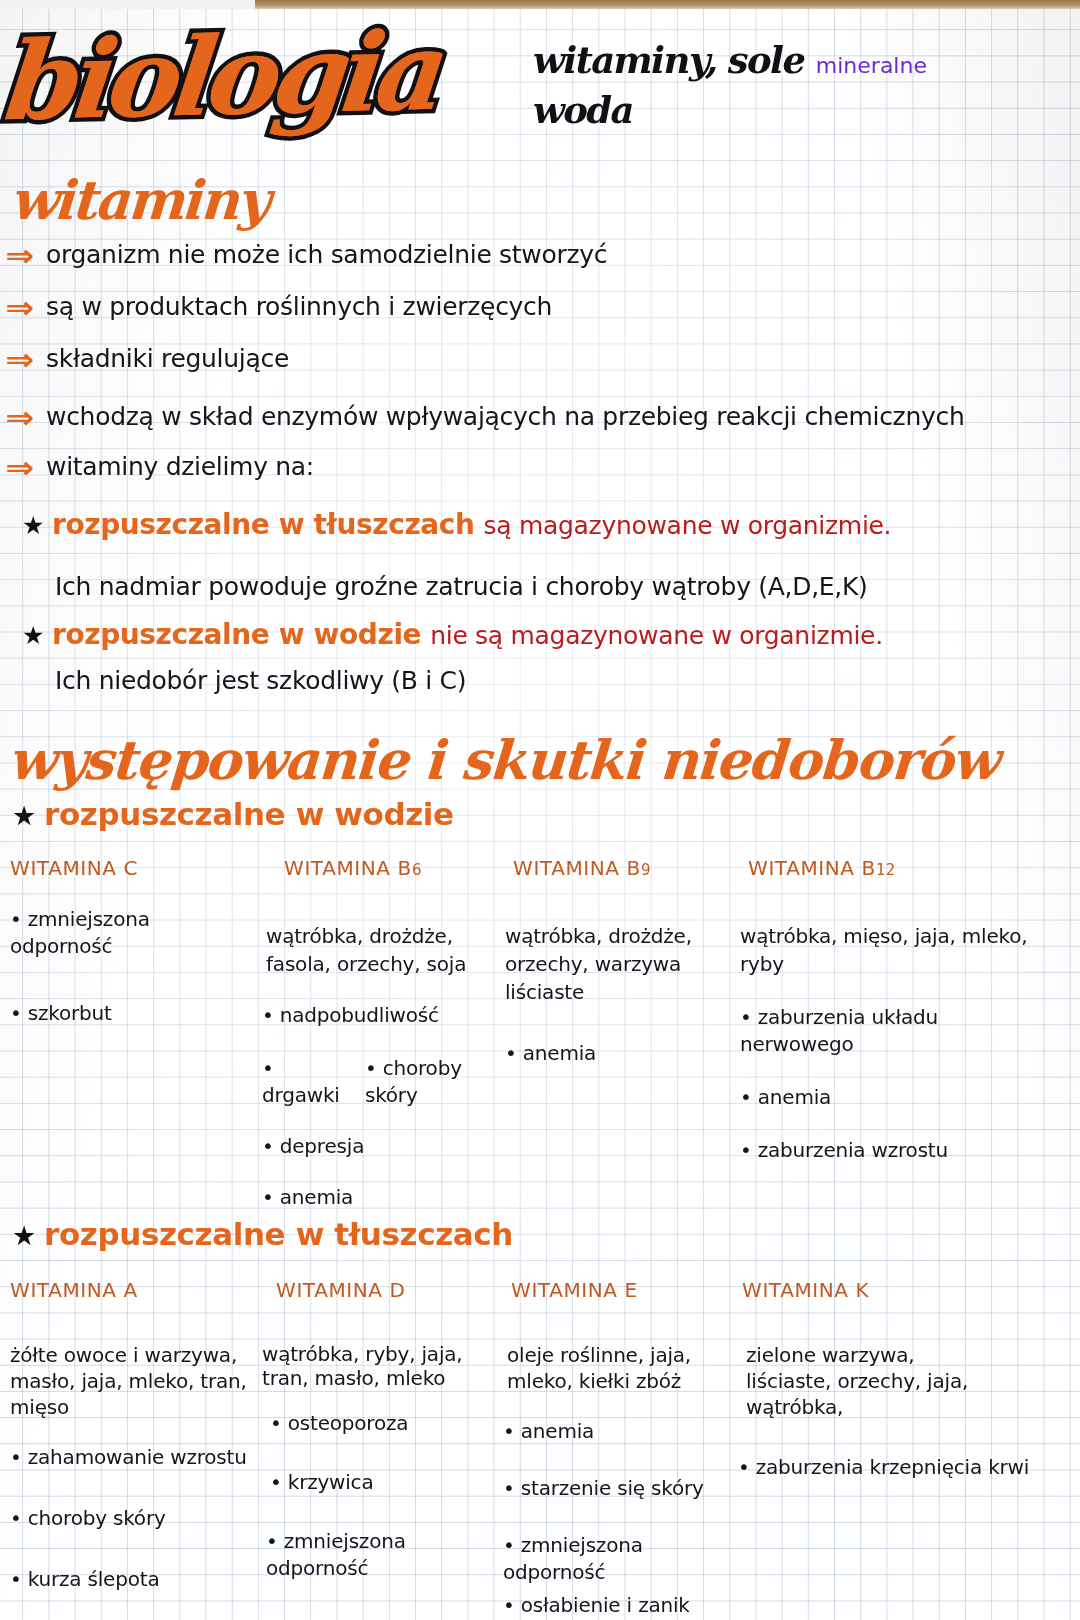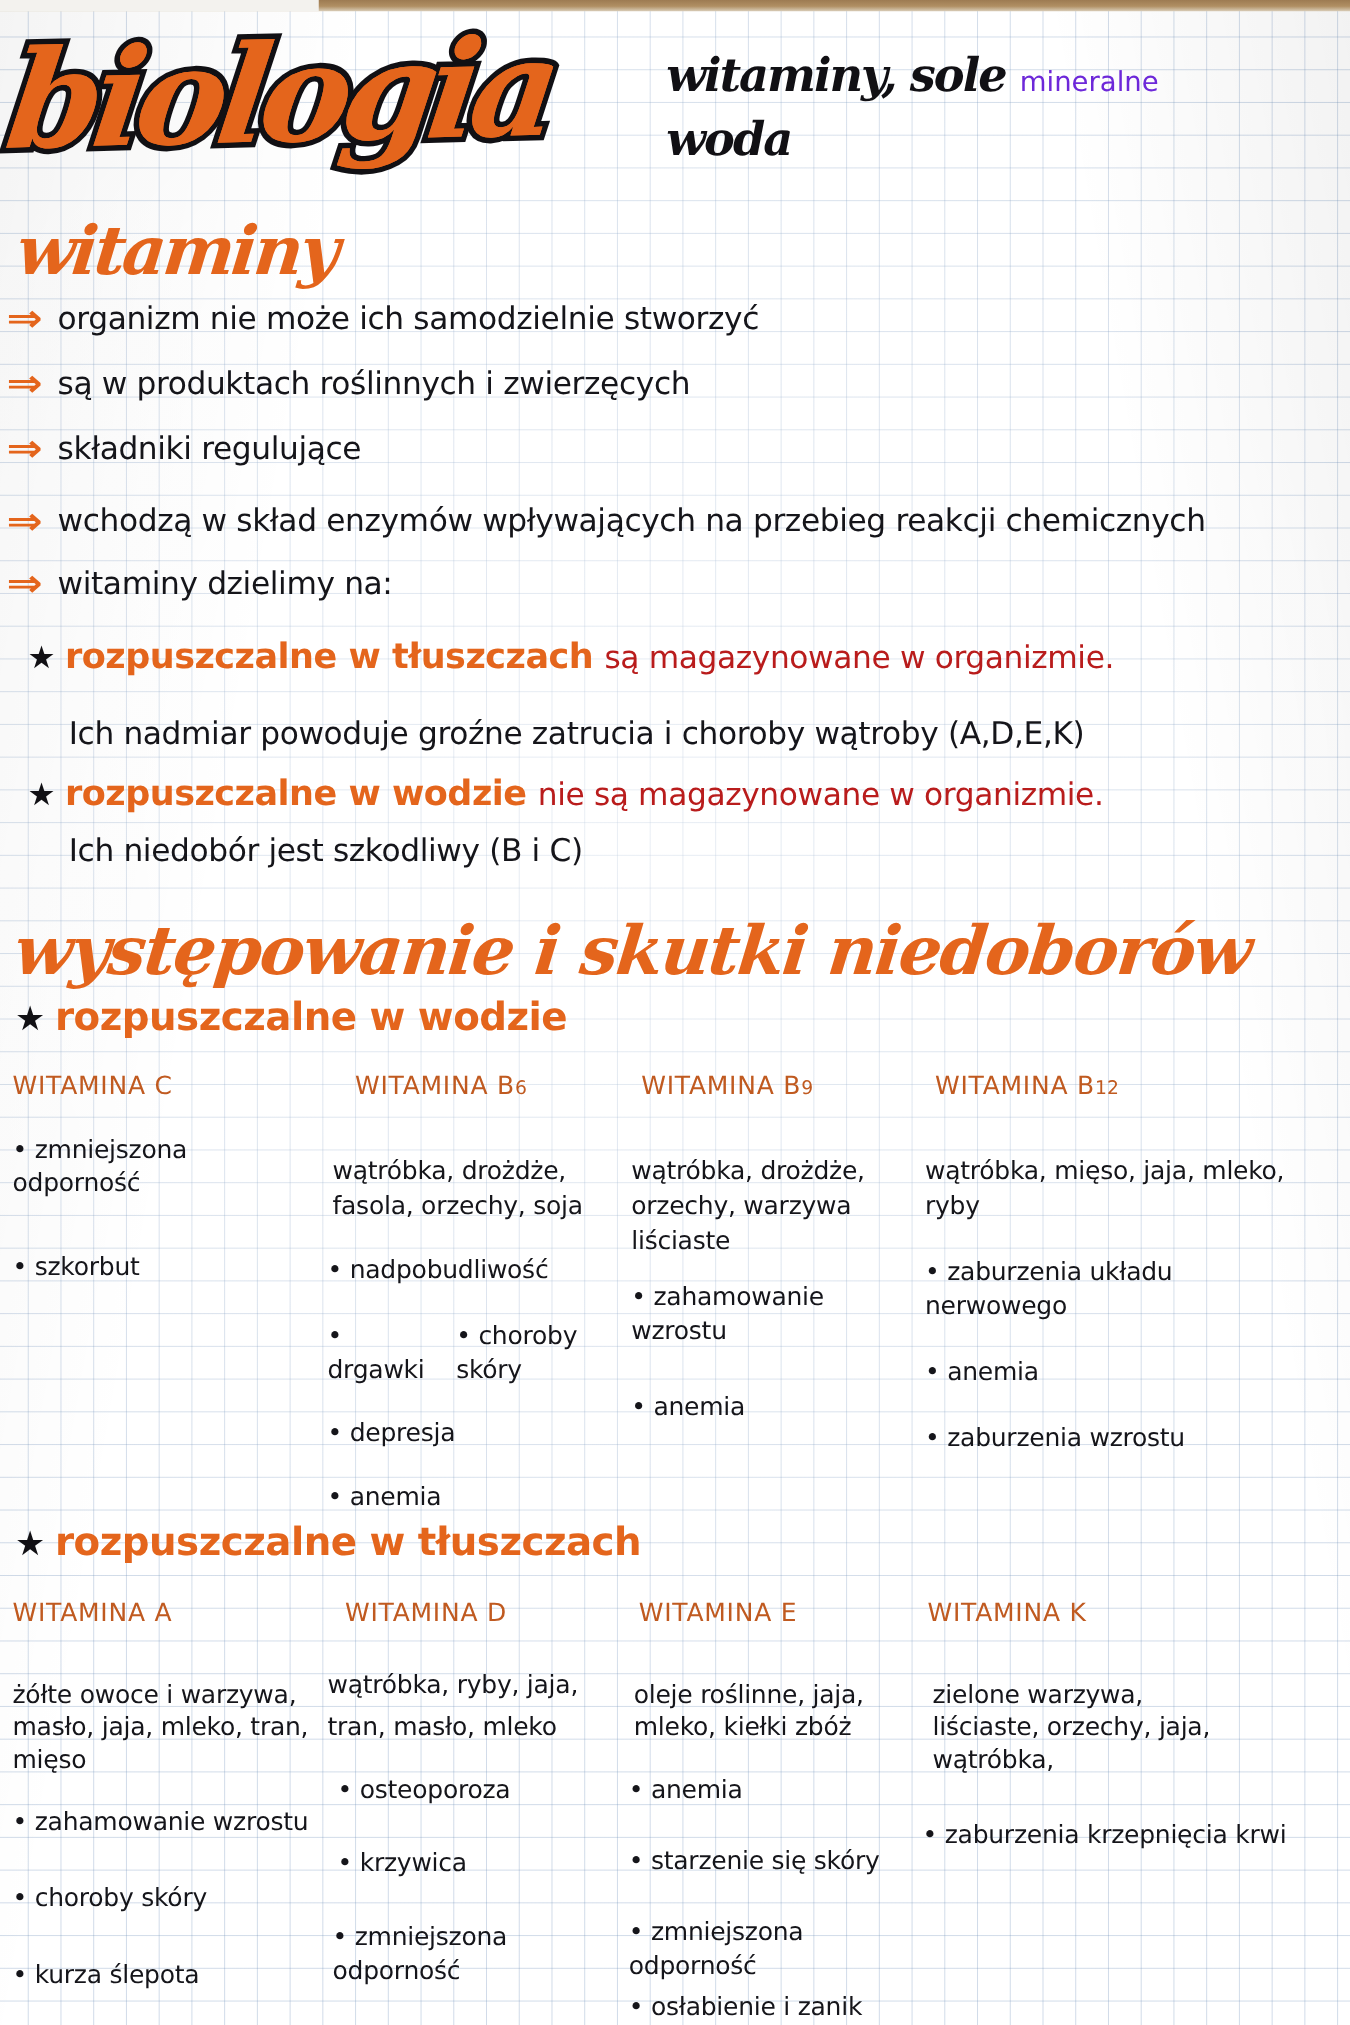--- a/index.html
+++ b/index.html
@@ -360,22 +360,20 @@
       <div class="vit-item" style="margin-top:24px">anemia</div>
     </div>
 
     <div class="vit-col" style="left:505px; top:856px; width:228px">
       <div class="vit-head" style="margin-left:8px">
         <span>WITAMINA B</span><span class="sub">9</span>
       </div>
       <div class="vit-src" style="margin-top:42px; white-space:pre-line">wątróbka, drożdże,
 orzechy, warzywa
 liściaste</div>
-      <div class="vit-item" style="margin-top:18px">zahamowanie
-  wzrostu</div>
       <div class="vit-item" style="margin-top:34px">anemia</div>
     </div>
 
     <div class="vit-col" style="left:740px; top:856px; width:334px">
       <div class="vit-head" style="margin-left:8px">
         <span>WITAMINA B</span><span class="sub">12</span>
       </div>
       <div class="vit-src" style="margin-top:42px; white-space:pre-line">wątróbka, mięso, jaja, mleko,
 ryby</div>
       <div class="vit-item" style="margin-top:26px">zaburzenia układu
@@ -398,21 +396,21 @@
 mięso</div>
       <div class="vit-item" style="margin-top:24px">zahamowanie wzrostu</div>
       <div class="vit-item" style="margin-top:34px">choroby skóry</div>
       <div class="vit-item" style="margin-top:34px">kurza ślepota</div>
     </div>
 
     <div class="vit-col" style="left:262px; top:1278px; width:240px">
       <div class="vit-head" style="margin-left:14px">
         <span>WITAMINA D</span>
       </div>
-      <div class="vit-src" style="margin-top:28px; white-space:pre-line; line-height:34px">wątróbka, ryby, jaja,
+      <div class="vit-src" style="margin-top:40px; white-space:pre-line; line-height:24px">wątróbka, ryby, jaja,
 tran, masło, mleko</div>
       <div class="vit-item" style="margin-top:20px; margin-left:8px">osteoporoza</div>
       <div class="vit-item" style="margin-top:32px; margin-left:8px">krzywica</div>
       <div class="vit-item" style="margin-top:32px; margin-left:4px">zmniejszona
   odporność</div>
     </div>
 
     <div class="vit-col" style="left:503px; top:1278px; width:236px">
       <div class="vit-head" style="margin-left:8px">
         <span>WITAMINA E</span>

